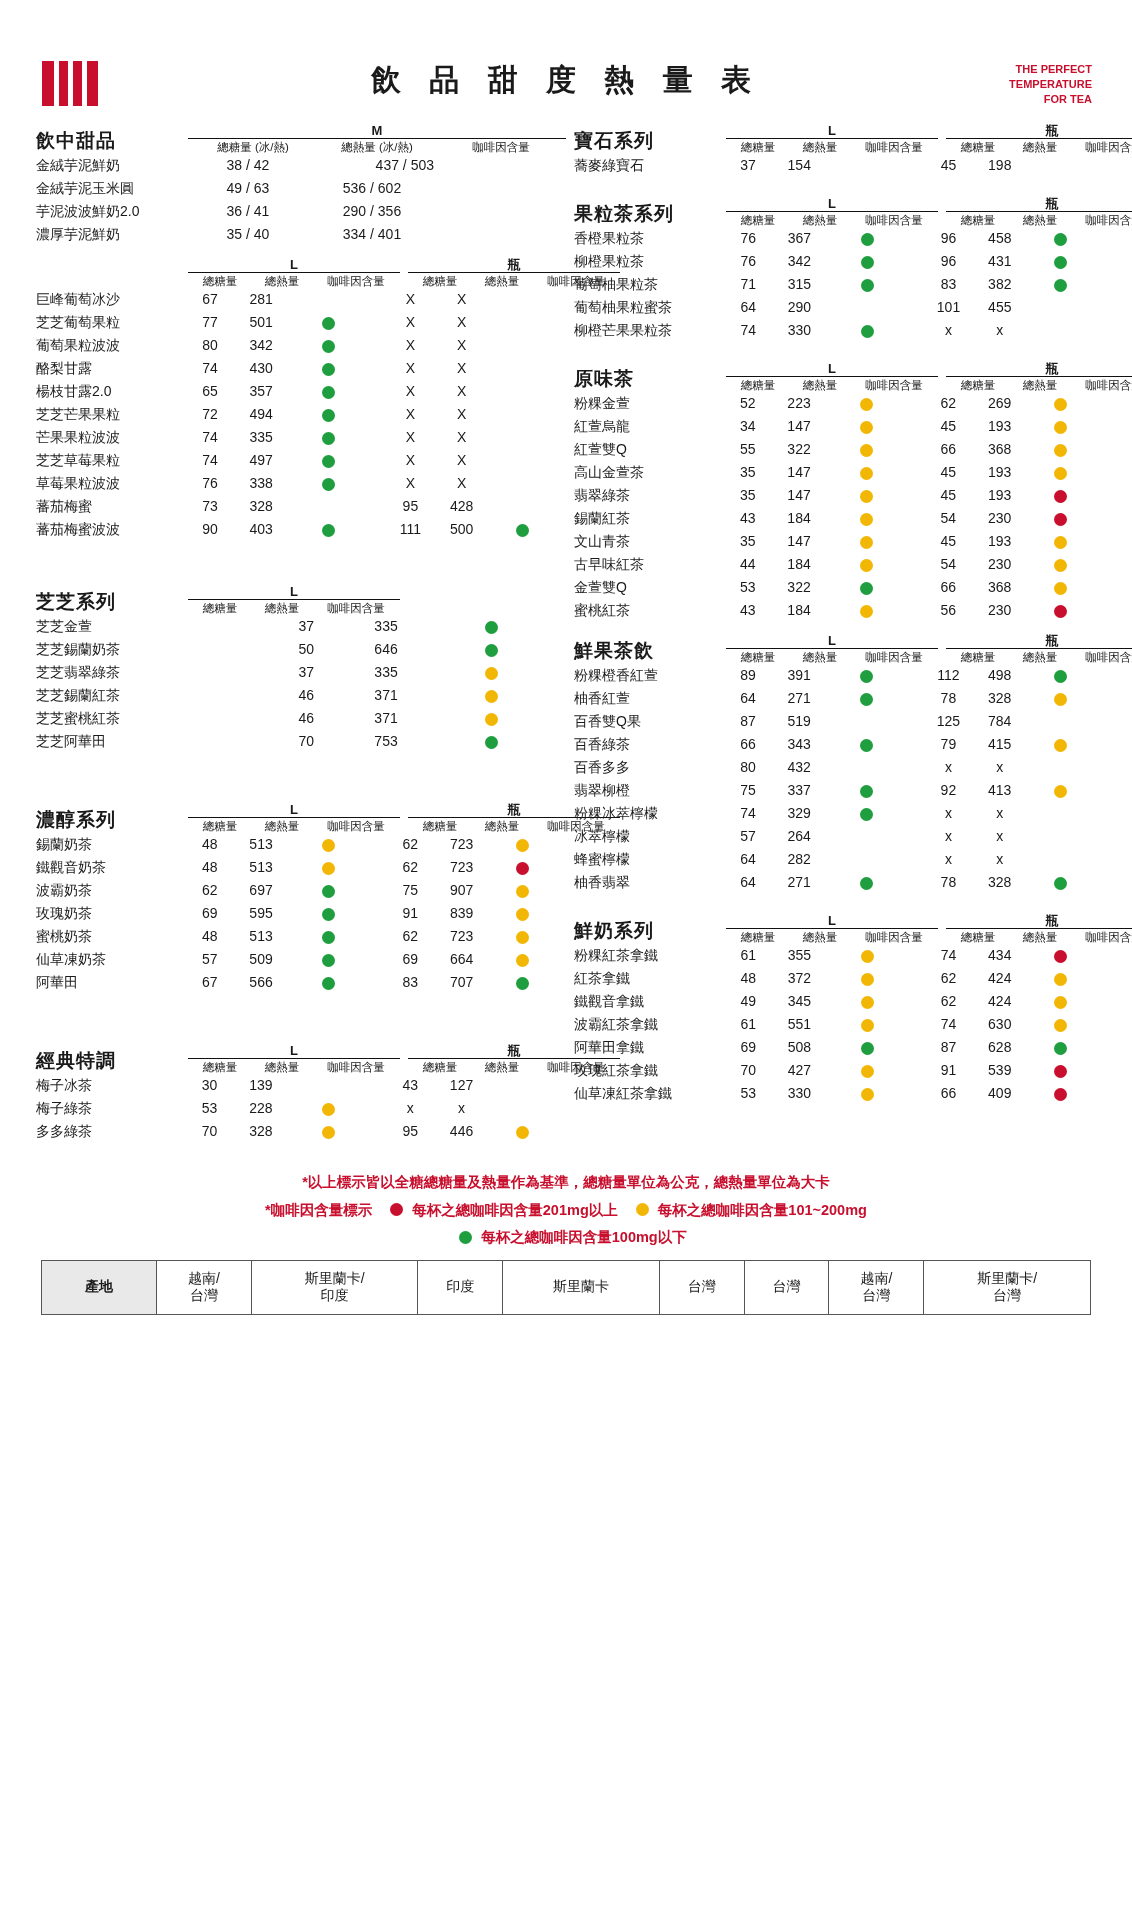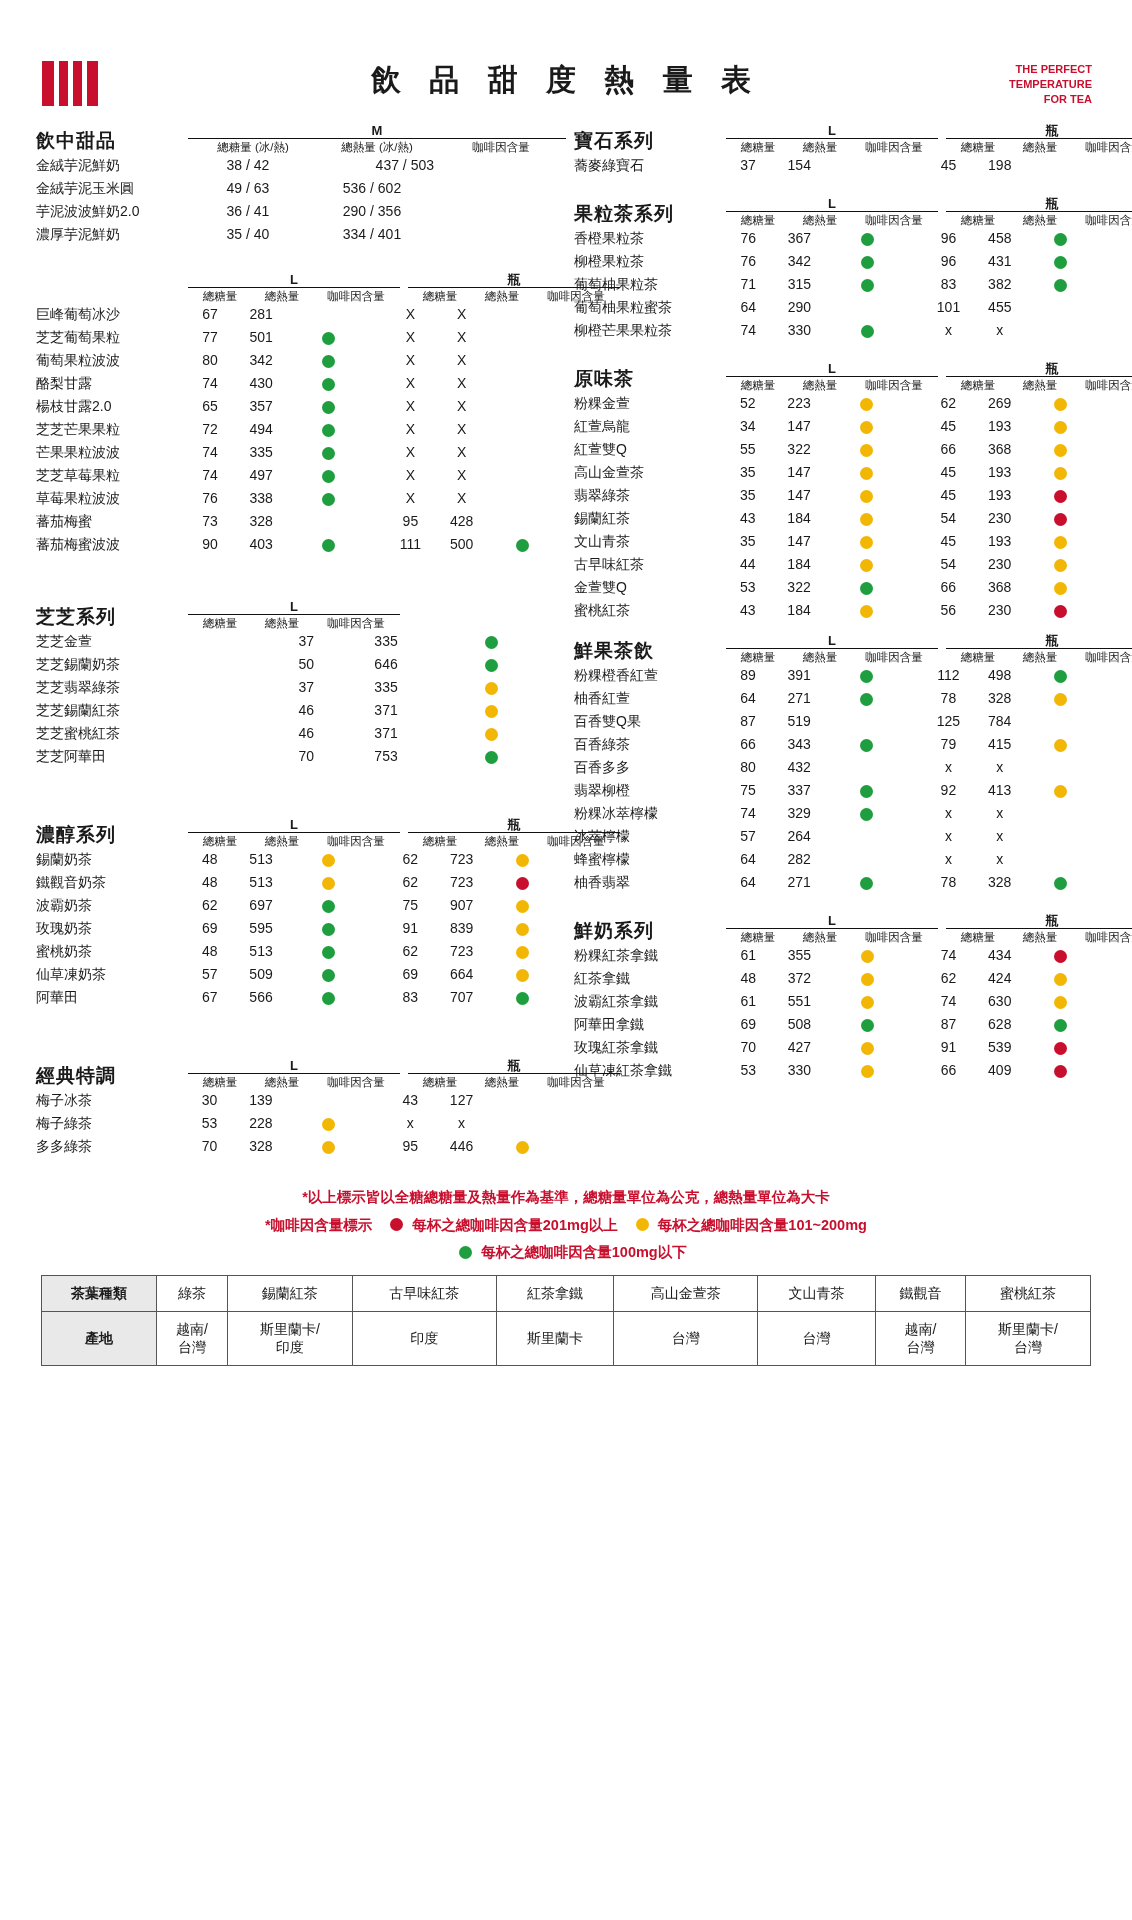--- a/index.html
+++ b/index.html
@@ -92,21 +92,21 @@
     <div class="title">飲 品 甜 度 熱 量 表</div>
     <div class="tagline">
       <div>THE PERFECT</div>
       <div>TEMPERATURE</div>
       <div>FOR TEA</div>
     </div>
   </div>
 
   <div class="cols">
     <div class="col left" id="col-left">
-        <div class="block" style="margin-bottom: 23px;">
+        <div class="block" style="margin-bottom: 8px;">
           <div class="block-head">
             <div class="cat-name">飲中甜品</div>
             <div class="grp" style="left:152px;width:378px;">
               <span class="gl">M</span>
               <div class="rule"></div>
               <span class="hdr"><span style="display:inline-block;width:124px;">總糖量 (冰/熱)</span><span style="display:inline-block;width:124px;">總熱量 (冰/熱)</span><span style="display:inline-block;width:124px;">咖啡因含量</span></span>
             </div>
           </div>
           <table class="dt">
             <tbody>
@@ -814,20 +814,30 @@
                 <td class="dot" style="width:86px;"><span class="d y"></span></td>
                 <td class="sp"></td>
                 <td class="v">74</td>
                 <td class="v">434</td>
                 <td class="dot" style="width:72px;"><span class="d r"></span></td>
               </tr>
               <tr>
                 <td class="nm">紅茶拿鐵</td>
                 <td class="v">48</td>
                 <td class="v">372</td>
+                <td class="dot" style="width:86px;"><span class="d y"></span></td>
+                <td class="sp"></td>
+                <td class="v">62</td>
+                <td class="v">424</td>
+                <td class="dot" style="width:72px;"><span class="d y"></span></td>
+              </tr>
+              <tr>
+                <td class="nm">鐵觀音拿鐵</td>
+                <td class="v">49</td>
+                <td class="v">345</td>
                 <td class="dot" style="width:86px;"><span class="d y"></span></td>
                 <td class="sp"></td>
                 <td class="v">62</td>
                 <td class="v">424</td>
                 <td class="dot" style="width:72px;"><span class="d y"></span></td>
               </tr>
               <tr>
                 <td class="nm">波霸紅茶拿鐵</td>
                 <td class="v">61</td>
                 <td class="v">551</td>
@@ -884,31 +894,20 @@
     </div>
     <div class="ln2">
       <span class="inline-dot g"></span>
       <span>每杯之總咖啡因含量100mg以下</span>
     </div>
   </div>
 
   <table class="origin" id="origin-table">
       <tbody>
         <tr>
-          <td class="lbl">茶葉種類</td>
-          <td>綠茶</td>
-          <td>錫蘭紅茶</td>
-          <td>古早味紅茶</td>
-          <td>紅茶拿鐵</td>
-          <td>高山金萱茶</td>
-          <td>文山青茶</td>
-          <td>鐵觀音</td>
-          <td>蜜桃紅茶</td>
-        </tr>
-        <tr>
           <td class="lbl">產地</td>
           <td>越南/<br>台灣</td>
           <td>斯里蘭卡/<br>印度</td>
           <td>印度</td>
           <td>斯里蘭卡</td>
           <td>台灣</td>
           <td>台灣</td>
           <td>越南/<br>台灣</td>
           <td>斯里蘭卡/<br>台灣</td>
         </tr>

